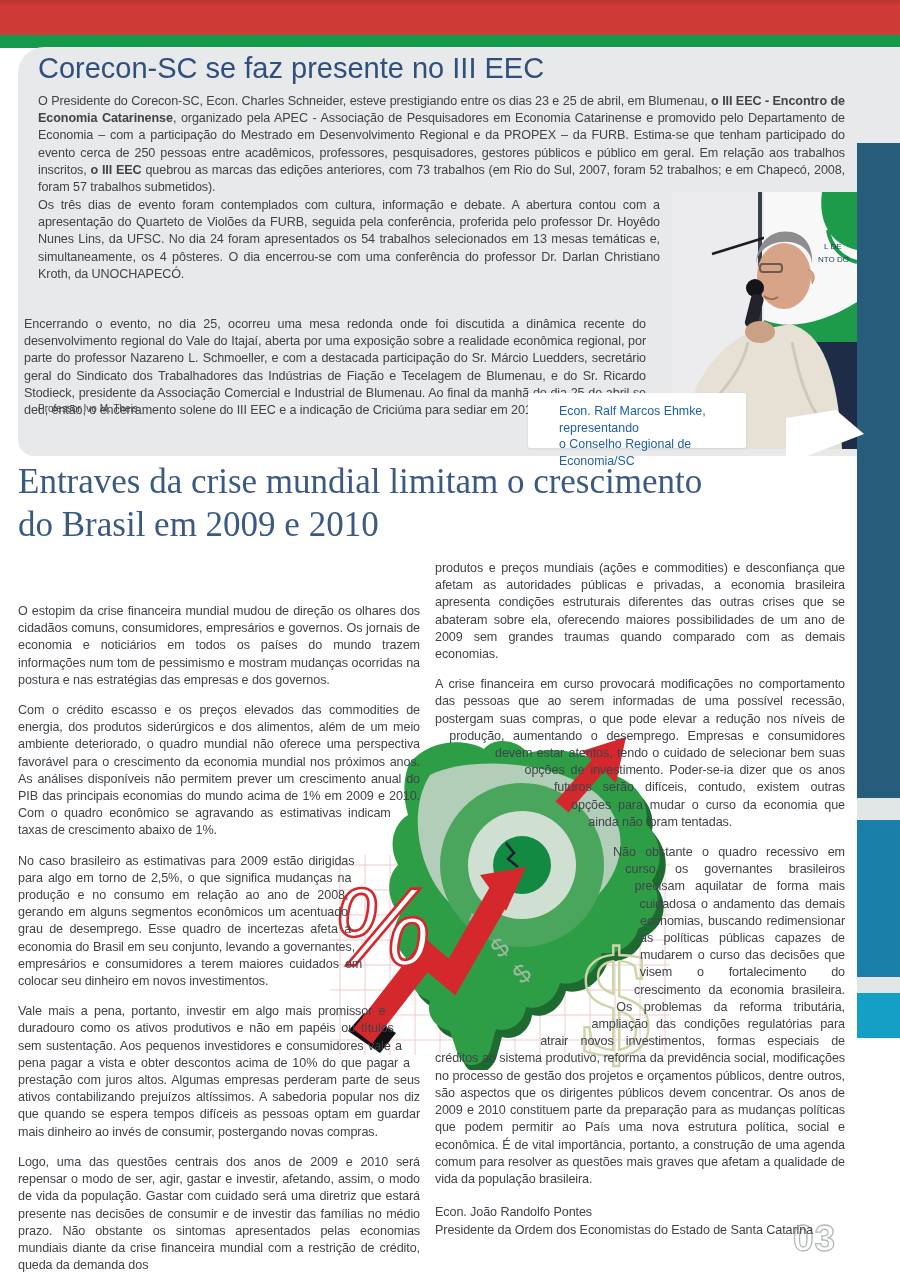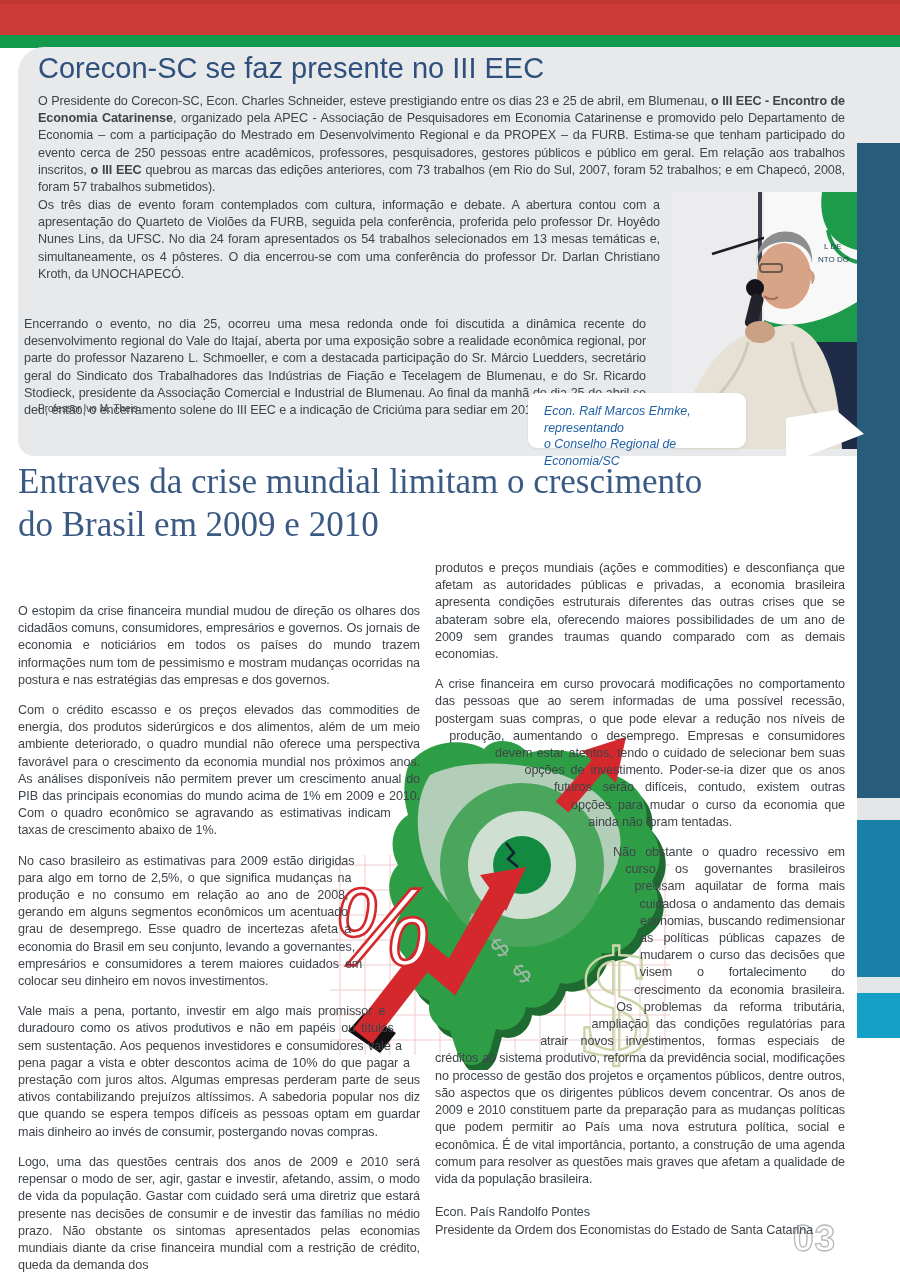--- a/index.html
+++ b/index.html
@@ -28,24 +28,24 @@
   .a1-p1{left:38px;top:93px;width:807px;}
   .a1-p2{left:38px;top:197px;width:622px;}
   .a1-p3{left:24px;top:289px;width:622px;margin-top:27px;}
   .a1-sign{left:38px;top:400px;width:400px;font-size:10px;line-height:17.5px;color:#3f4449;}
   b{font-weight:700;}
 
   
   .photo{left:672px;top:192px;width:185px;height:257px;overflow:hidden;}
   .notch{left:786px;top:410px;width:78px;height:48px;}
   .caption{
-    left:528px;top:393px;width:218px;height:55px;background:#ffffff;border-radius:9px;
+    left:528px;top:393px;width:218px;height:55px;background:#ffffff;border-radius:2px;
     box-shadow:0 1px 3px rgba(0,0,0,0.08);
-    font-style:italic;color:#2060a8;font-size:12.4px;line-height:16.5px;
-    padding:10px 0 0 16px;box-sizing:border-box;
+    color:#2060a8;font-size:12.4px;line-height:16.5px;
+    padding:10px 0 0 31px;box-sizing:border-box;
   }
 
   
   .a2-title{left:18px;top:460px;width:720px;font-family:"Liberation Serif","DejaVu Serif",serif;
     font-size:35px;line-height:43px;color:#3a5a84;font-weight:400;}
   .col{position:absolute;z-index:2;}
   .col-left{left:18px;top:560px;width:402px;margin-top:43px;}
   .col-right{left:435px;top:560px;width:410px;}
   .col p{margin:0 0 13px 0;}
   .flt-r{float:right;width:72px;height:400px;
@@ -182,18 +182,18 @@
   <p>Vale mais a pena, portanto, investir em algo mais promissor e duradouro como os ativos produtivos e não em papéis ou títulos sem sustentação. Aos pequenos investidores e consumidores vale a pena pagar a vista e obter descontos acima de 10% do que pagar a prestação com juros altos. Algumas empresas perderam parte de seus ativos contabilizando prejuízos altíssimos. A sabedoria popular nos diz que quando se espera tempos difíceis as pessoas optam em guardar mais dinheiro ao invés de consumir, postergando novas compras.</p>
   <p>Logo, uma das questões centrais dos anos de 2009 e 2010 será repensar o modo de ser, agir, gastar e investir, afetando, assim, o modo de vida da população. Gastar com cuidado será uma diretriz que estará presente nas decisões de consumir e de investir das famílias no médio prazo. Não obstante os sintomas apresentados pelas economias mundiais diante da crise financeira mundial com a restrição de crédito, queda da demanda dos</p>
 </div>
 
 <div class="col col-right bodytxt">
   <p>produtos e preços mundiais (ações e commodities) e desconfiança que afetam as autoridades públicas e privadas, a economia brasileira apresenta condições estruturais diferentes das outras crises que se abateram sobre ela, oferecendo maiores possibilidades de um ano de 2009 sem grandes traumas quando comparado com as demais economias.</p>
   <div class="flt-l"></div>
   <p>A crise financeira em curso provocará modificações no comportamento das pessoas que ao serem informadas de uma possível recessão, postergam suas compras, o que pode elevar a redução nos níveis de produção, aumentando o desemprego. Empresas e consumidores devem estar atentos, tendo o cuidado de selecionar bem suas opções de investimento. Poder-se-ia dizer que os anos futuros serão difíceis, contudo, existem outras opções para mudar o curso da economia que ainda não foram tentadas.</p>
   <p>Não obstante o quadro recessivo em curso, os governantes brasileiros precisam aquilatar de forma mais cuidadosa o andamento das demais economias, buscando redimensionar as políticas públicas capazes de mudarem o curso das decisões que visem o fortalecimento do crescimento da economia brasileira. Os problemas da reforma tributária, ampliação das condições regulatórias para atrair novos investimentos, formas especiais de créditos ao sistema produtivo, reforma da previdência social, modificações no processo de gestão dos projetos e orçamentos públicos, dentre outros, são aspectos que os dirigentes públicos devem concentrar. Os anos de 2009 e 2010 constituem parte da preparação para as mudanças políticas que podem permitir ao País uma nova estrutura política, social e econômica. É de vital importância, portanto, a construção de uma agenda comum para resolver as questões mais graves que afetam a qualidade de vida da população brasileira.</p>
   <div class="a2-sign">
-    <div>Econ. País Randolfo Pontes</div>
+    <div>Econ. João Randolfo Pontes</div>
     <div>Presidente da Ordem dos Economistas do Estado de Santa Catarina</div>
   </div>
 </div>
 
 <div class="abs pagenum">03</div>
 
 </body></html>

